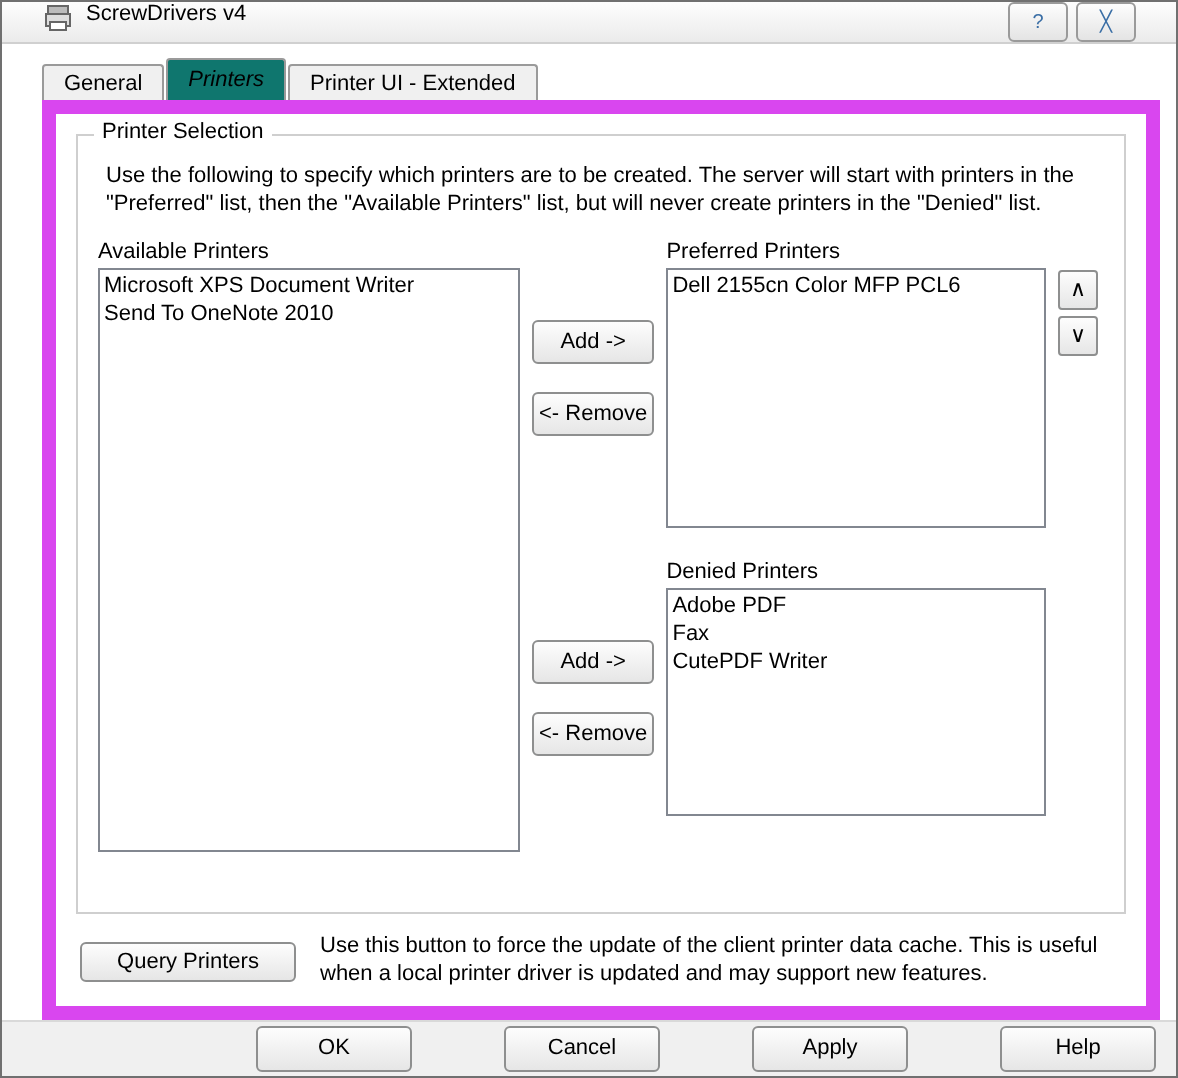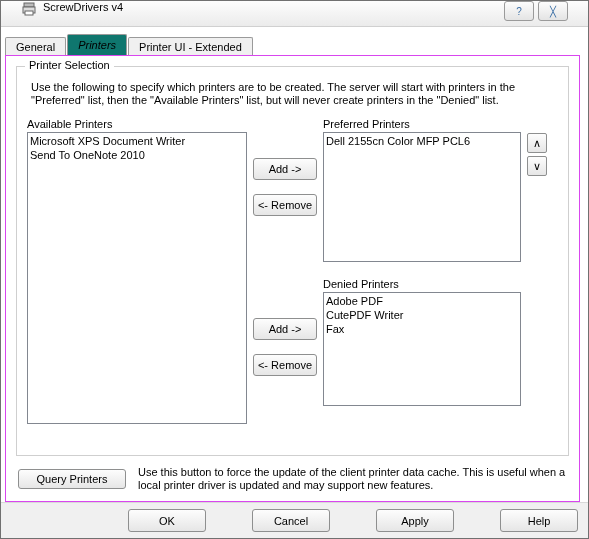--- a/index.html
+++ b/index.html
@@ -45,21 +45,21 @@
     display: flex; align-items:center; justify-content:center;
     font-size: 10px;
     color:#3a6ea5;
   }
 
   .client {
     flex: 1;
     background: #fff;
     display: flex;
     flex-direction: column;
-    padding: 6px 8px 0 4px;
+    padding: 6px 8px 0 20px;
   }
 
   
   .tabstrip {
     display: flex;
     align-items: flex-end;
     height: 22px;
     position: relative;
   }
   .tab {
@@ -75,21 +75,21 @@
   }
   .tab.active {
     background: #0f766e;
     top: 0;
     padding-top: 4px;
     padding-bottom: 4px;
     z-index: 2;
     font-style: italic;
   }
   .tabpage {
-    border: 1px solid #d946ef;
+    border: 7px solid #d946ef;
     flex: 1;
     background: #fff;
     position: relative;
     padding: 10px 10px 8px 10px;
   }
 
   
   .groupbox {
     border: 1px solid #cfcfcf;
     position: relative;
@@ -269,22 +269,22 @@
 
           <div class="rightcol">
             <div class="collabel">Preferred Printers</div>
             <div id="preferred-list" class="listbox">
               <div class="listitem">Dell 2155cn Color MFP PCL6</div>
             </div>
             <div style="height:16px"></div>
             <div class="collabel">Denied Printers</div>
             <div id="denied-list" class="listbox">
               <div class="listitem">Adobe PDF</div>
+              <div class="listitem">Fax</div>
               <div class="listitem">CutePDF Writer</div>
-              <div class="listitem">Fax</div>
             </div>
           </div>
 
           <div class="farcol">
             <div style="height:15px"></div>
             <div class="spinbtn">
                 <span>∧</span>
               </div>
             <div class="spinbtn">
                 <span>∨</span>

